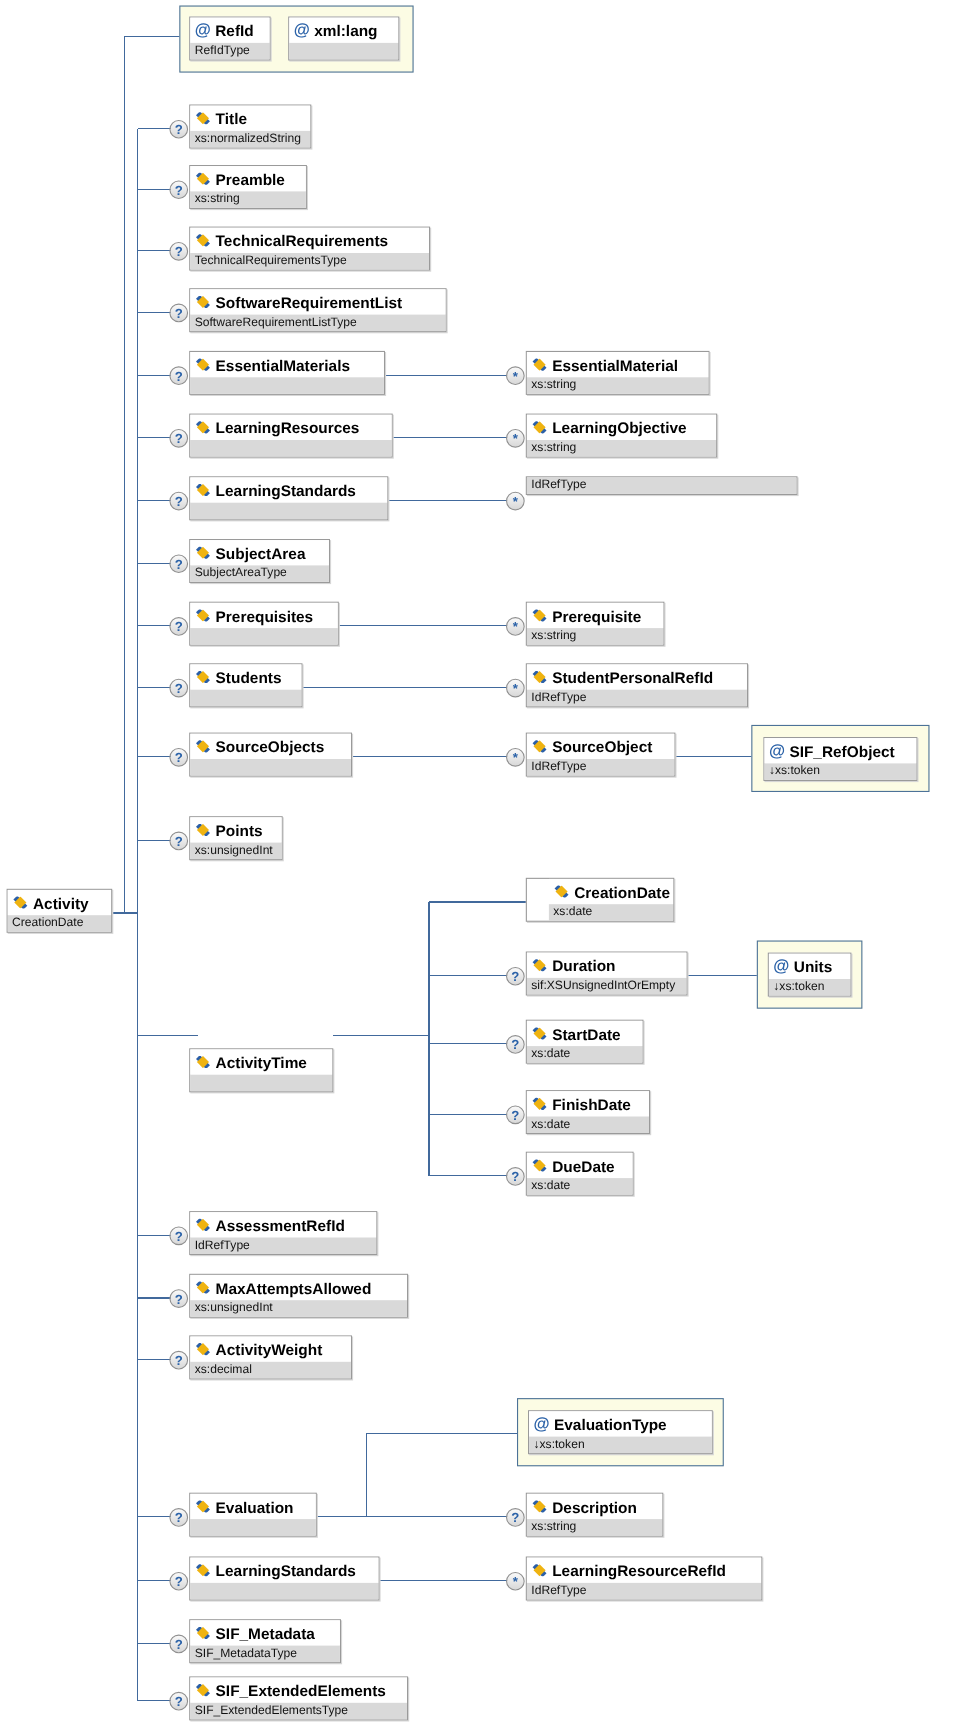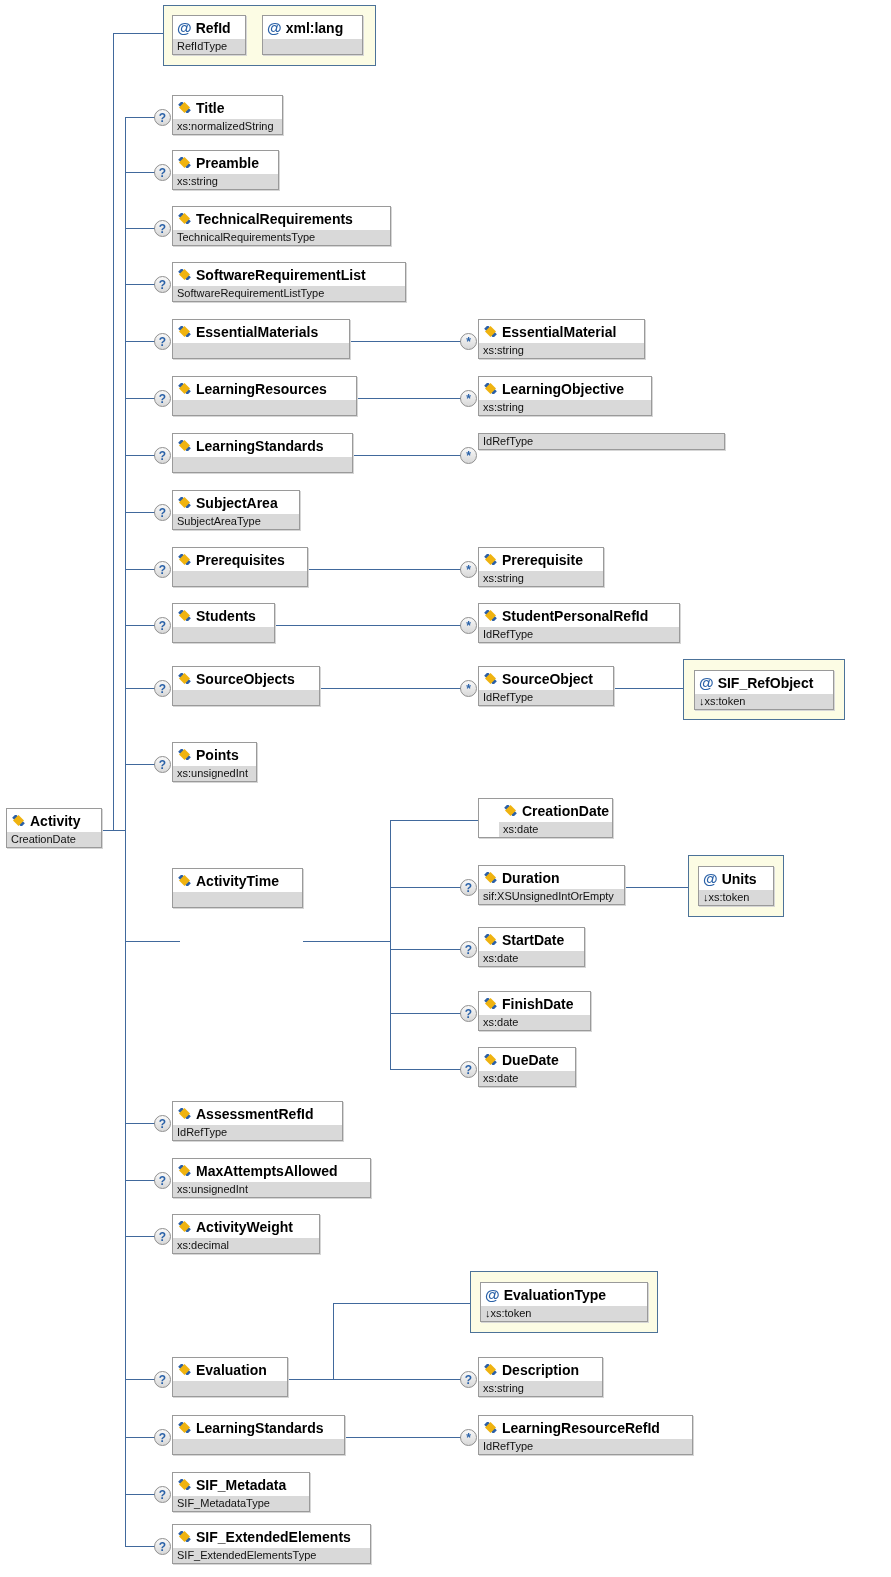--- a/index.html
+++ b/index.html
@@ -336,21 +336,21 @@
       <svg class="icon" width="15" height="11" viewBox="0 0 15 11">
         <rect class="b" x="2.2" y="0.2" width="5" height="5" transform="rotate(45 4.7 2.7)"></rect>
         <rect class="b" x="7.8" y="5.8" width="5" height="5" transform="rotate(45 10.3 8.3)"></rect>
         <rect class="y" x="3.6" y="1.6" width="7.8" height="7.8" transform="rotate(45 7.5 5.5)"></rect>
       </svg>
 
       <span class="label">Points</span>
     </div>
     <div class="row type">xs:unsignedInt</div>
   </div>
-    <div class="node element" style="left: 172px; top: 868px; width: 131px;">
+    <div class="node element" style="left: 172px; top: 953px; width: 131px;">
 
     <div class="row name">
       <svg class="icon" width="15" height="11" viewBox="0 0 15 11">
         <rect class="b" x="2.2" y="0.2" width="5" height="5" transform="rotate(45 4.7 2.7)"></rect>
         <rect class="b" x="7.8" y="5.8" width="5" height="5" transform="rotate(45 10.3 8.3)"></rect>
         <rect class="y" x="3.6" y="1.6" width="7.8" height="7.8" transform="rotate(45 7.5 5.5)"></rect>
       </svg>
 
       <span class="label">ActivityTime</span>
     </div>

